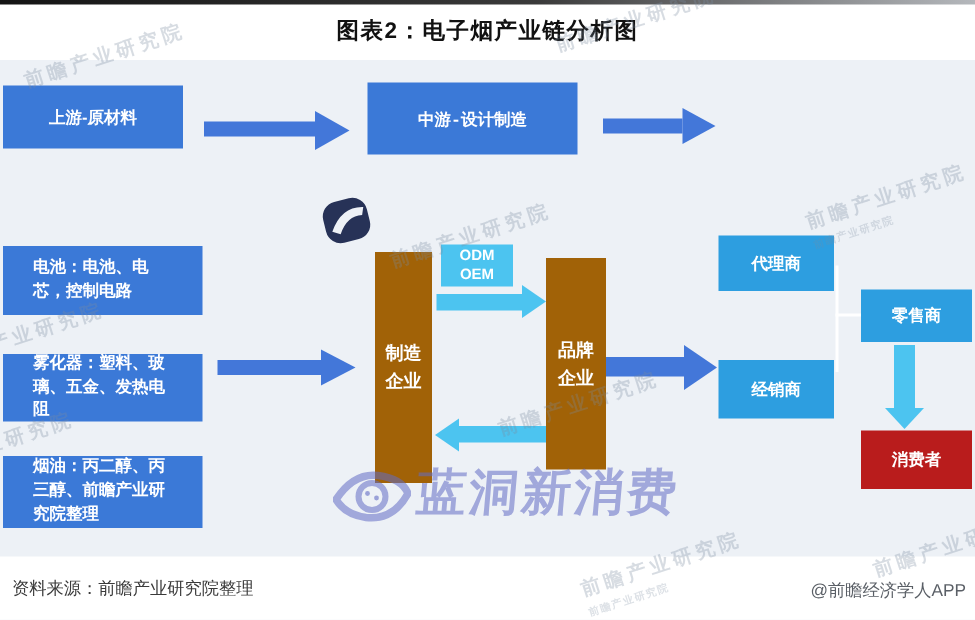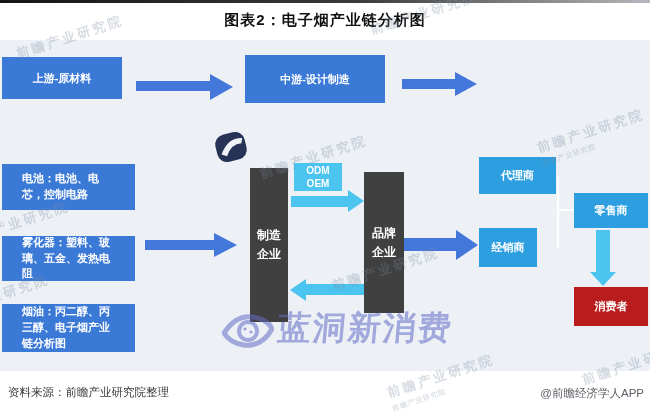--- a/index.html
+++ b/index.html
@@ -7,41 +7,41 @@
   #stage{position:relative;width:650px;height:413px;background:#ffffff;overflow:hidden;}
   #topstrip{position:absolute;left:0;top:0;width:650px;height:3px;
     background:linear-gradient(to right,#141414,#3a3a3a 55%,#b5b8bc);}
   #title{position:absolute;left:0;top:11px;width:650px;text-align:center;
     font-size:15px;font-weight:bold;color:#111;letter-spacing:1px;}
   #diagram-bg{position:absolute;left:0;top:40px;width:650px;height:331px;background:#edf1f6;}
 
   .box{position:absolute;box-sizing:border-box;color:#fff;font-weight:bold;z-index:10;
     display:flex;align-items:center;justify-content:center;text-align:center;}
   .royal{background:#3b79d7;}
-  .midblue{background:#404040;}
+  .midblue{background:#a16207;}
   .bright{background:#2d9ee0;}
   .cyanbox{background:#4cc4f0;}
   .consumerbox{background:#b91c1c;}
 
   .b-up{left:2px;top:57px;width:120px;height:42px;font-size:11px;}
-  .b-mid{left:245px;top:55px;width:140px;height:48px;font-size:11px;}
+  .b-mid{left:245px;top:55px;width:140px;height:48px;font-size:11px;font-family:Liberation Mono, monospace;}
   .b-down{left:478px;top:58px;width:142px;height:50px;font-size:11px;}
 
   .b-mat{left:2px;width:133px;font-size:11px;line-height:1.45;
     justify-content:flex-start;text-align:left;padding:4px 20px;}
   .b-battery{top:164px;height:46px;}
   .b-atomizer{top:236px;height:45px;}
   .b-eliquid{top:304px;height:48px;}
 
   .b-manu{left:250px;top:168px;width:38px;height:154px;font-size:12px;flex-direction:column;line-height:1.55;}
   .b-odm{left:294px;top:163px;width:48px;height:28px;font-size:10px;flex-direction:column;line-height:1.3;}
   .b-brand{left:364px;top:172px;width:40px;height:141px;font-size:12px;flex-direction:column;line-height:1.55;align-items:center;}
 
   .b-agent{left:479px;top:157px;width:77px;height:37px;font-size:11px;}
-  .b-dist{left:479px;top:228px;width:58px;height:39px;font-size:11px;}
+  .b-dist{left:479px;top:240px;width:77px;height:39px;font-size:11px;}
   .b-retail{left:574px;top:193px;width:74px;height:35px;font-size:11px;}
   .b-consumer{left:574px;top:287px;width:74px;height:39px;font-size:11px;}
 
   .shaft,.head{position:absolute;z-index:9;}
   .shaft{background:#4377d9;}
   .head{width:0;height:0;}
   .cy .shaft{background:#4cc4f0;}
 
   .bracket{position:absolute;background:#ffffff;z-index:8;}
 
@@ -69,21 +69,21 @@
 
   <div class="box royal b-up">上游-原材料</div>
   <div class="shaft" style="left:136px;top:81px;width:74px;height:10px;"></div>
   <div class="head" style="left:210px;top:74px;border-top:13px solid transparent;border-bottom:13px solid transparent;border-left:23px solid #4377d9;"></div>
   <div class="box royal b-mid">中游-设计制造</div>
   <div class="shaft" style="left:402px;top:79px;width:53px;height:10px;"></div>
   <div class="head" style="left:455px;top:72px;border-top:12px solid transparent;border-bottom:12px solid transparent;border-left:22px solid #4377d9;"></div>
 
   <div class="box royal b-mat b-battery">电池：电池、电芯，控制电路</div>
   <div class="box royal b-mat b-atomizer">雾化器：塑料、玻璃、五金、发热电阻</div>
-  <div class="box royal b-mat b-eliquid">烟油：丙二醇、丙三醇、电子烟产业链分析图</div>
+  <div class="box royal b-mat b-eliquid">烟油：丙二醇、丙三醇、前瞻产业研究院整理</div>
 
   <div class="shaft" style="left:145px;top:240px;width:69px;height:10px;"></div>
   <div class="head" style="left:214px;top:233px;border-top:12px solid transparent;border-bottom:12px solid transparent;border-left:23px solid #4377d9;"></div>
 
   <div class="box midblue b-manu">
     <span>制造</span>
     <span>企业</span>
   </div>
   <div class="box cyanbox b-odm">
     <span>ODM</span>

